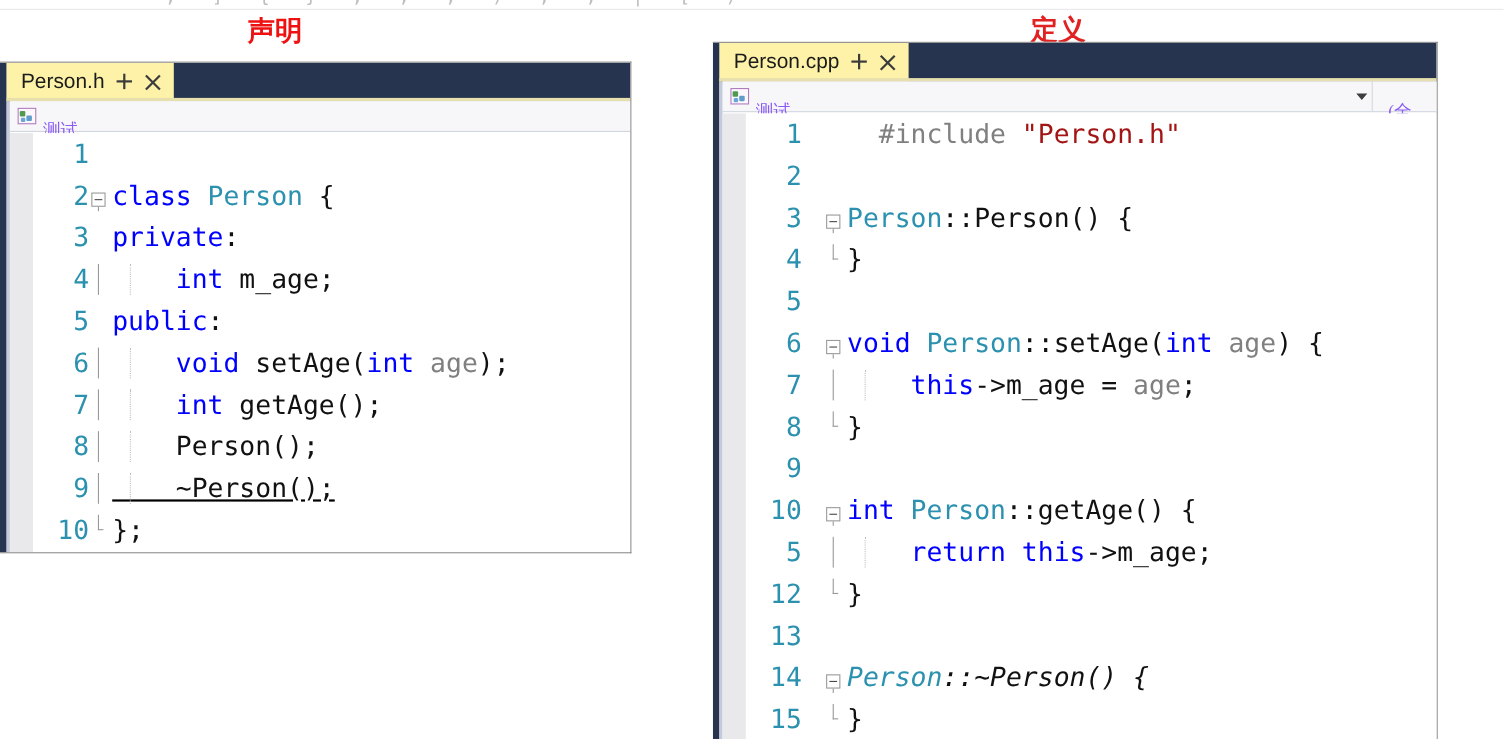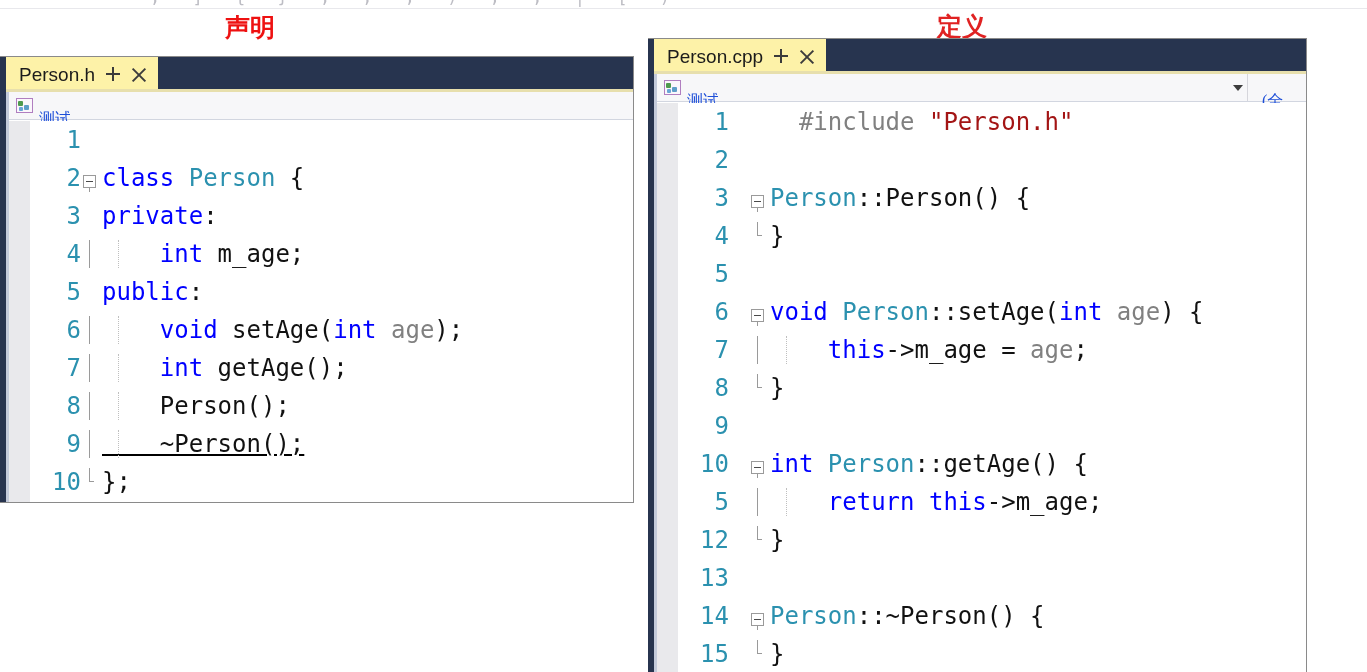--- a/index.html
+++ b/index.html
@@ -140,21 +140,21 @@
     background: #fbf7fc;
     position: relative;
     flex: none;
   }
   .scope-icon i { position: absolute; border-radius: 1px; }
   .scope-icon i.g1 { left: 1px;  top: 2px;  width: 5px; height: 5px; background: #4f9a4f; }
   .scope-icon i.g2 { left: 7px;  top: 6px;  width: 5px; height: 5px; background: #5e9ec9; }
   .scope-icon i.g3 { left: 2px;  top: 8px;  width: 4px; height: 4px; background: #6aa6d6; }
   .nav-combo .combo-text {
     font-size: 16px;
-    color: #1d4ed8;
+    color: #8b5cf6;
     font-family: Liberation Serif, serif;
     white-space: nowrap;
     margin-top: 28px;
   }
   .caret-down {
     width: 0; height: 0;
     border-left: 5px solid transparent;
     border-right: 5px solid transparent;
     border-top: 6px solid #3d3d3d;
     flex: none;
@@ -250,21 +250,21 @@
 <body>
 
 <div id="top-clip-strip">
   <div class="clip-text">; ] { } , ; , ) ; , | [ )</div>
   <div class="clip-rule"></div>
 </div>
 
 <div class="annotation" id="annotation-declaration">声明</div>
 <div class="annotation" id="annotation-definition">定义</div>
 
-<div class="vs-window" id="left-window" style="left:0; top:56px; width:634px; height:447px;">
+<div class="vs-window" id="left-window" style="left:0; top:56px; width:574px; height:447px;">
 
   <div class="navy-edge"></div>
   <div class="navy-edge-soft"></div>
 
   <div class="tab-strip">
     <div class="doc-tab">
       <span class="tab-title">Person.h</span>
       <span class="pin-icon">
           <i class="h"></i>
           <i class="v"></i>
@@ -351,17 +351,17 @@
         <div class="code-line"><span class="ln">4</span><span class="code-text" style="margin-left: 20px;"><span class="fold-line end"></span><span class="t-plain">}</span></span></div>
         <div class="code-line"><span class="ln">5</span><span class="code-text" style="margin-left: 20px;"></span></div>
         <div class="code-line"><span class="ln">6</span><span class="code-text" style="margin-left: 20px;"><span class="fold-box"><i></i></span><span class="fold-line start"></span><span class="t-kw">void </span><span class="t-type">Person</span><span class="t-plain">::setAge(</span><span class="t-kw">int </span><span class="t-param">age</span><span class="t-plain">) {</span></span></div>
         <div class="code-line"><span class="ln">7</span><span class="code-text" style="margin-left: 20px;"><span class="fold-line"></span><span class="indent-guide" style="left: 16px;"></span><span class="t-plain">    </span><span class="t-kw">this</span><span class="t-plain">-&gt;m_age = </span><span class="t-param">age</span><span class="t-plain">;</span></span></div>
         <div class="code-line"><span class="ln">8</span><span class="code-text" style="margin-left: 20px;"><span class="fold-line end"></span><span class="t-plain">}</span></span></div>
         <div class="code-line"><span class="ln">9</span><span class="code-text" style="margin-left: 20px;"></span></div>
         <div class="code-line"><span class="ln">10</span><span class="code-text" style="margin-left: 20px;"><span class="fold-box"><i></i></span><span class="fold-line start"></span><span class="t-kw">int </span><span class="t-type">Person</span><span class="t-plain">::getAge() {</span></span></div>
         <div class="code-line"><span class="ln">5</span><span class="code-text" style="margin-left: 20px;"><span class="fold-line"></span><span class="indent-guide" style="left: 16px;"></span><span class="t-plain">    </span><span class="t-kw">return </span><span class="t-kw">this</span><span class="t-plain">-&gt;m_age;</span></span></div>
         <div class="code-line"><span class="ln">12</span><span class="code-text" style="margin-left: 20px;"><span class="fold-line end"></span><span class="t-plain">}</span></span></div>
         <div class="code-line"><span class="ln">13</span><span class="code-text" style="margin-left: 20px;"></span></div>
-        <div class="code-line"><span class="ln">14</span><span class="code-text" style="margin-left: 20px;"><span class="fold-box"><i></i></span><span class="fold-line start"></span><span class="t-type">Person</span><span class="t-plain">::~Person() {</span></span></div>
+        <div class="code-line"><span class="ln">14</span><span class="code-text" style="margin-left: 20px; font-style: italic;"><span class="fold-box"><i></i></span><span class="fold-line start"></span><span class="t-type">Person</span><span class="t-plain">::~Person() {</span></span></div>
         <div class="code-line"><span class="ln">15</span><span class="code-text" style="margin-left: 20px;"><span class="fold-line end"></span><span class="t-plain">}</span></span></div>
       </div>
   </div>
 </div>
 
 </body></html>

